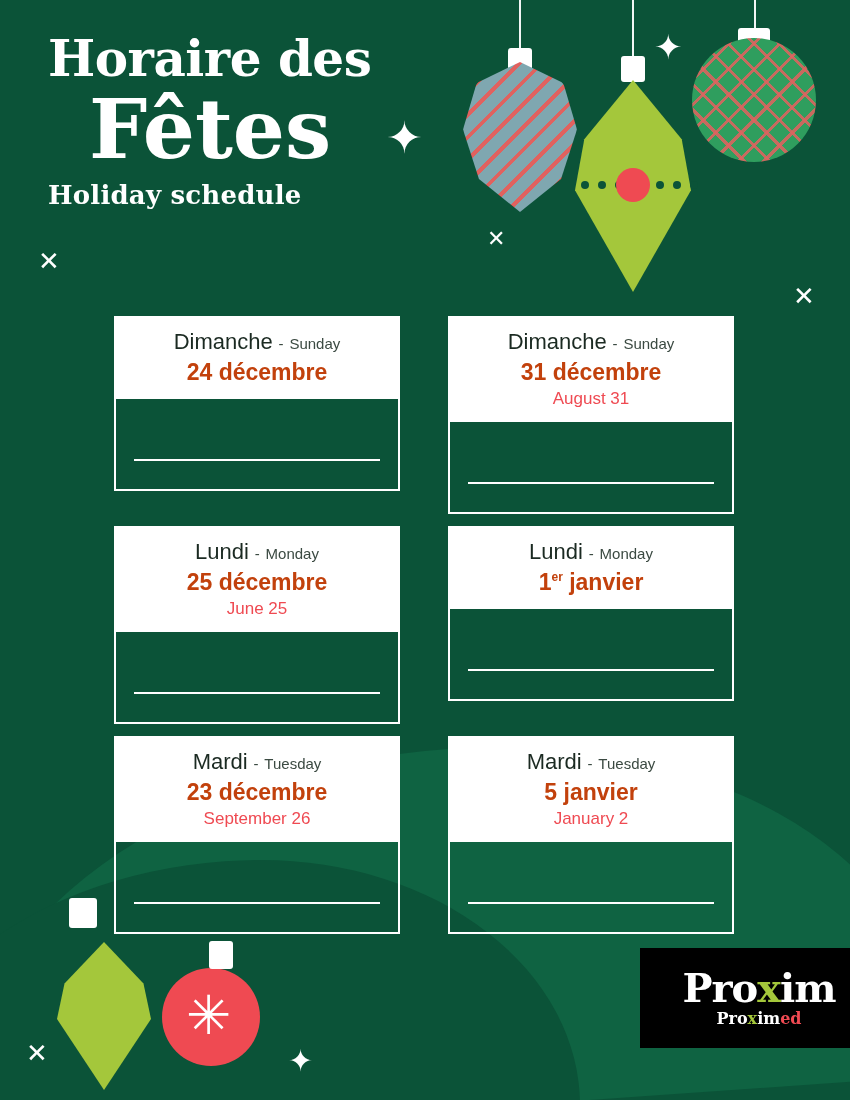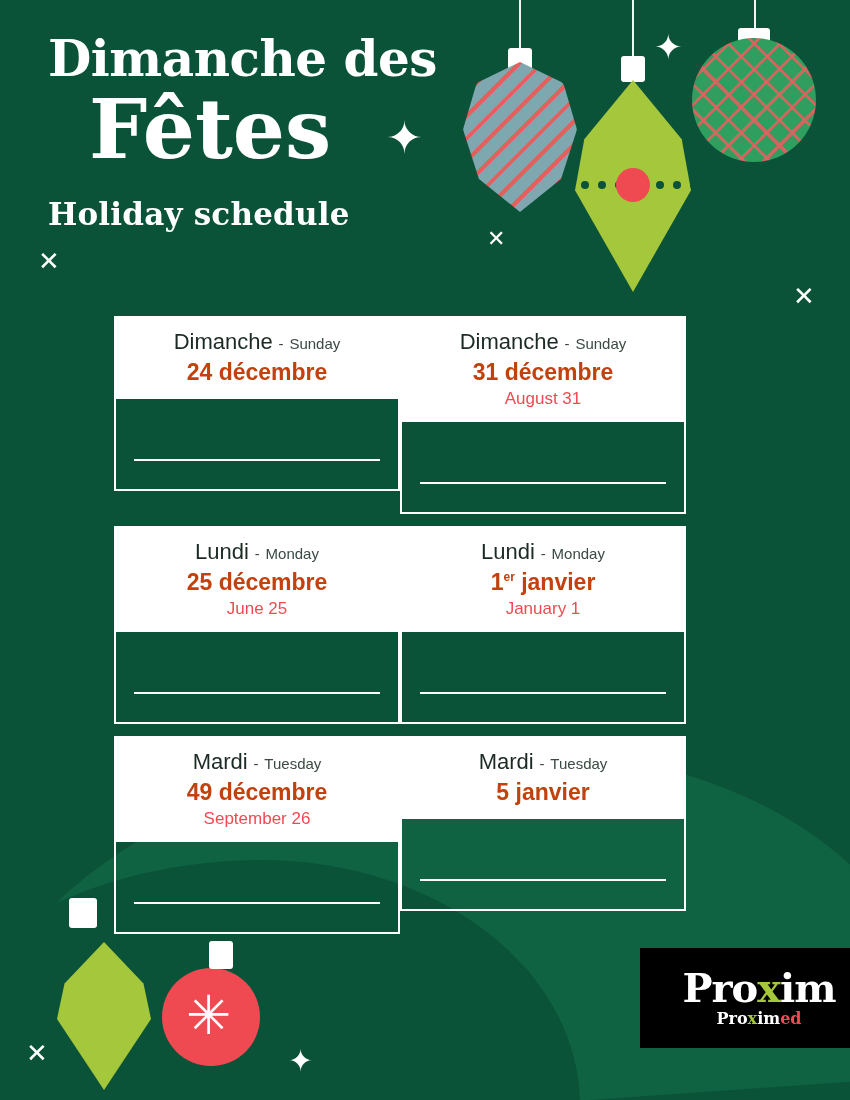--- a/index.html
+++ b/index.html
@@ -47,23 +47,23 @@
     font-weight: bold;
     font-size: 82px;
     color: #ffffff;
     line-height: 1.05;
     margin-top: 2px;
     margin-left: 41px;
   }
   .subtitle {
     font-family: "DejaVu Serif", serif;
     font-weight: bold;
-    font-size: 31px;
-    color: #ffffff;
-    margin-top: 24px;
+    font-size: 26px;
+    color: #ffffff;
+    margin-top: 8px;
     letter-spacing: 0.2px;
   }
 
   
   .string {
     position: absolute;
     width: 2px;
     background: #ffffff;
     opacity: .95;
   }
@@ -156,21 +156,21 @@
     line-height: 1;
   }
 
   
   .cards {
     position: absolute;
     left: 114px; top: 316px;
     width: 620px;
     z-index: 7;
   }
-  .card-row { display: flex; margin-bottom: 12px; border-radius: 8px; }
+  .card-row { display: flex; gap: 48px; margin-bottom: 12px; border-radius: 8px; }
   .card { width: 286px; }
   .card-head {
     background: #ffffff;
     text-align: center;
     padding: 12px 8px 12px;
     border: 1px solid #ffffff;
   }
   .day-line {
     color: #1f2d25;
     font-size: 21px;
@@ -238,21 +238,21 @@
 </style>
 </head>
 <body>
 
 <div id="poster">
 
   <div class="wave"></div>
   <div class="wave2"></div>
 
   <div class="header">
-    <div class="title-1">Dimanche des</div>
+    <div class="title-1">Horaire des</div>
     <div class="title-2">Fêtes</div>
     <div class="subtitle">Holiday schedule</div>
   </div>
 
   <div class="string" style="left:519px; top:0; height:50px;"></div>
   <div class="cap" style="left:508px; top:48px; width:24px; height:22px;"></div>
   <div id="orn-blue"></div>
 
   <div class="string" style="left:632px; top:0; height:58px;"></div>
   <div class="cap" style="left:621px; top:56px; width:24px; height:26px;"></div>
@@ -337,52 +337,52 @@
       </div>
 
       <div class="card">
         <div class="card-head">
           <div class="day-line">
             <span class="day-fr">Lundi</span>
             <span class="day-en">-</span>
             <span class="day-en">Monday</span>
           </div>
           <div class="date-fr"><span>1<sup>er</sup> janvier</span></div>
-          <div class="date-en">January 1</div>
         </div>
         <div class="card-body">
           <div class="write-line"></div>
         </div>
       </div>
     </div>
 
     <div class="card-row">
       <div class="card">
         <div class="card-head">
           <div class="day-line">
             <span class="day-fr">Mardi</span>
             <span class="day-en">-</span>
             <span class="day-en">Tuesday</span>
           </div>
-          <div class="date-fr">49 décembre</div>
+          <div class="date-fr">23 décembre</div>
           <div class="date-en">September 26</div>
         </div>
         <div class="card-body">
           <div class="write-line"></div>
         </div>
       </div>
 
       <div class="card">
         <div class="card-head">
           <div class="day-line">
             <span class="day-fr">Mardi</span>
             <span class="day-en">-</span>
             <span class="day-en">Tuesday</span>
           </div>
           <div class="date-fr">5 janvier</div>
+          <div class="date-en">January 2</div>
         </div>
         <div class="card-body">
           <div class="write-line"></div>
         </div>
       </div>
     </div>
 
   </div>
 
   <div class="logo-box">

